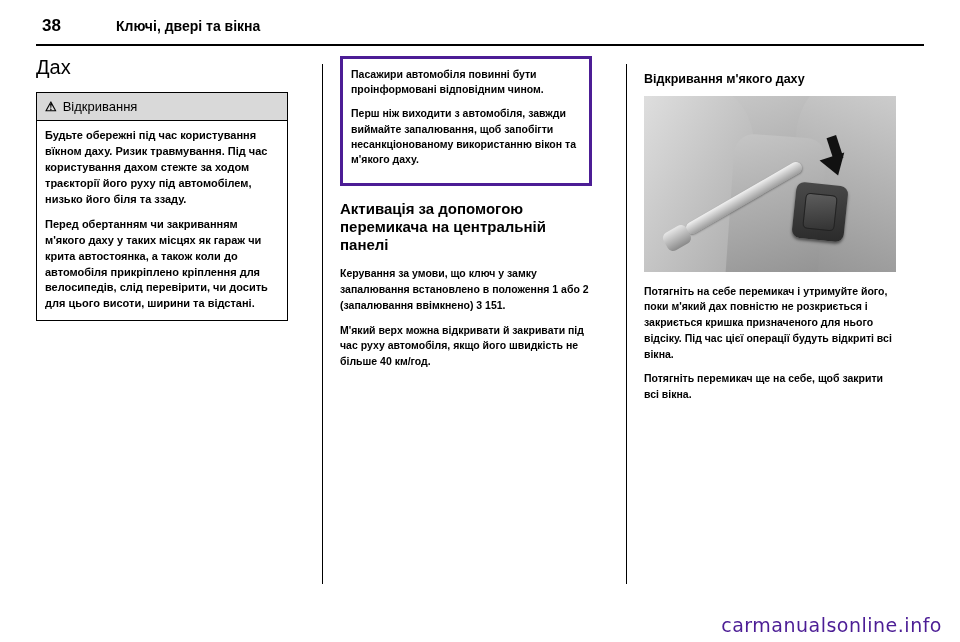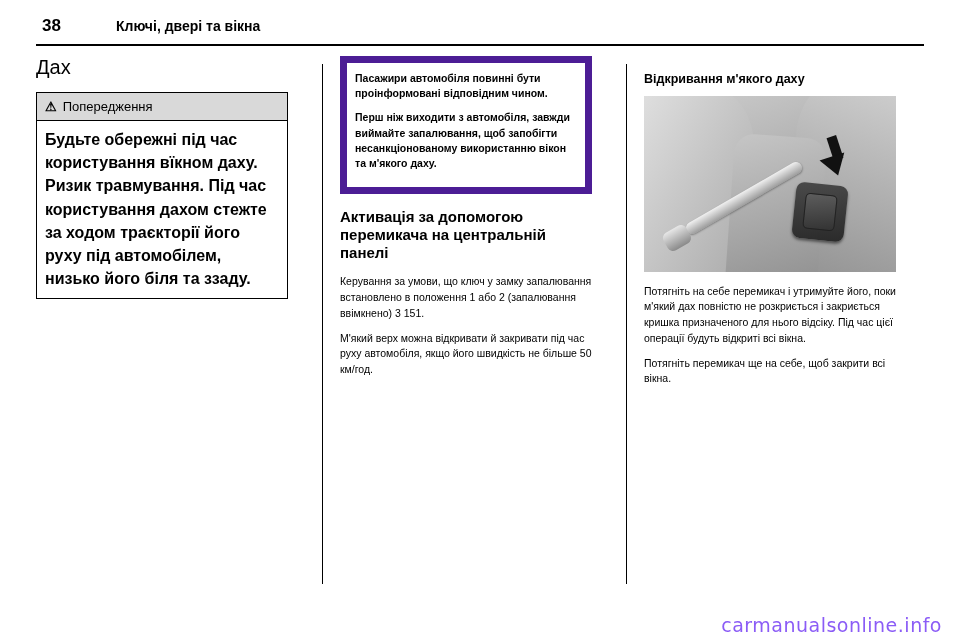--- a/index.html
+++ b/index.html
@@ -109,41 +109,41 @@
     font-size: 13px;
     line-height: 1;
     font-weight: bold;
   }
   .warn-head-label {
     font-size: 13px;
     font-weight: normal;
   }
   .warn-body {
     padding: 7px 8px 8px 8px;
-    font-size: 16px;
+    font-size: 11px;
     font-weight: bold;
     line-height: 1.45;
   }
   .warn-body p {
     margin: 0 0 9px 0;
   }
   .warn-body p:last-child { margin-bottom: 0; }
 
   
   .para {
     font-size: 10.5px;
     line-height: 1.5;
     margin: 0 0 9px 0;
   }
-  .para.bold { font-weight: normal; }
+  .para.bold { font-weight: bold; }
   .para:last-child { margin-bottom: 0; }
 
   
   .c2-top {
-    border: 7px solid #4c1d95;
+    border: 3px solid #4c1d95;
     padding: 8px 8px 8px 8px;
     margin-bottom: 14px;
   }
   .c2-top p {
     font-size: 10.5px;
     font-weight: bold;
     line-height: 1.45;
     margin: 0 0 9px 0;
   }
   .c2-top p:last-child { margin-bottom: 8px; }
@@ -230,21 +230,21 @@
     background: #111111;
     transform: rotate(-18deg);
   }
 
   
   .watermark {
     position: absolute;
     right: 18px;
     bottom: 6px;
     font-size: 19px;
-    color: #8b5cf6;
+    color: #4c1d95;
     letter-spacing: 0.5px;
     font-family: "DejaVu Sans", sans-serif;
   }
 </style>
 </head>
 <body>
 
 <div class="page">
 
   <div class="header">
@@ -255,37 +255,38 @@
 
   <div class="col-divider div1"></div>
   <div class="col-divider div2"></div>
 
   <div class="col col1">
     <h1 class="sec-title">Дах</h1>
 
     <div class="warn-box">
       <div class="warn-head">
         <span class="warn-icon">⚠</span>
-        <span class="warn-head-label">Попередження</span>
+        <span class="warn-head-label">Відкривання</span>
       </div>
       <div class="warn-body">
         <p>Будьте обережні під час користування вїкном даху. Ризик травмування. Під час користування дахом стежте за ходом траєкторії його руху під автомобілем, низько його біля та ззаду.</p>
+        <p>Перед обертанням чи закриванням м'якого даху у таких місцях як гараж чи крита автостоянка, а також коли до автомобіля прикріплено кріплення для велосипедів, слід перевірити, чи досить для цього висоти, ширини та відстані.</p>
       </div>
     </div>
   </div>
 
   <div class="col col2">
     <div class="c2-top">
       <p>Пасажири автомобіля повинні бути проінформовані відповідним чином.</p>
       <p>Перш ніж виходити з автомобіля, завжди виймайте запалювання, щоб запобігти несанкціонованому використанню вікон та м'якого даху.</p>
     </div>
 
     <h2 class="sub-title">Активація за допомогою перемикача на центральній панелі</h2>
     <p class="para bold">Керування за умови, що ключ у замку запалювання встановлено в положення 1 або 2 (запалювання ввімкнено) 3 151.</p>
-    <p class="para bold">М'який верх можна відкривати й закривати під час руху автомобіля, якщо його швидкість не більше 50 км/год.</p>
+    <p class="para bold">М'який верх можна відкривати й закривати під час руху автомобіля, якщо його швидкість не більше 40 км/год.</p>
   </div>
 
   <div class="col col3">
     <h3 class="sub-title-3">Відкривання м'якого даху</h3>
 
     <div class="photo">
       <div class="seat-left"></div>
       <div class="seat-right"></div>
       <div class="console"></div>
       <div class="lever"></div>

